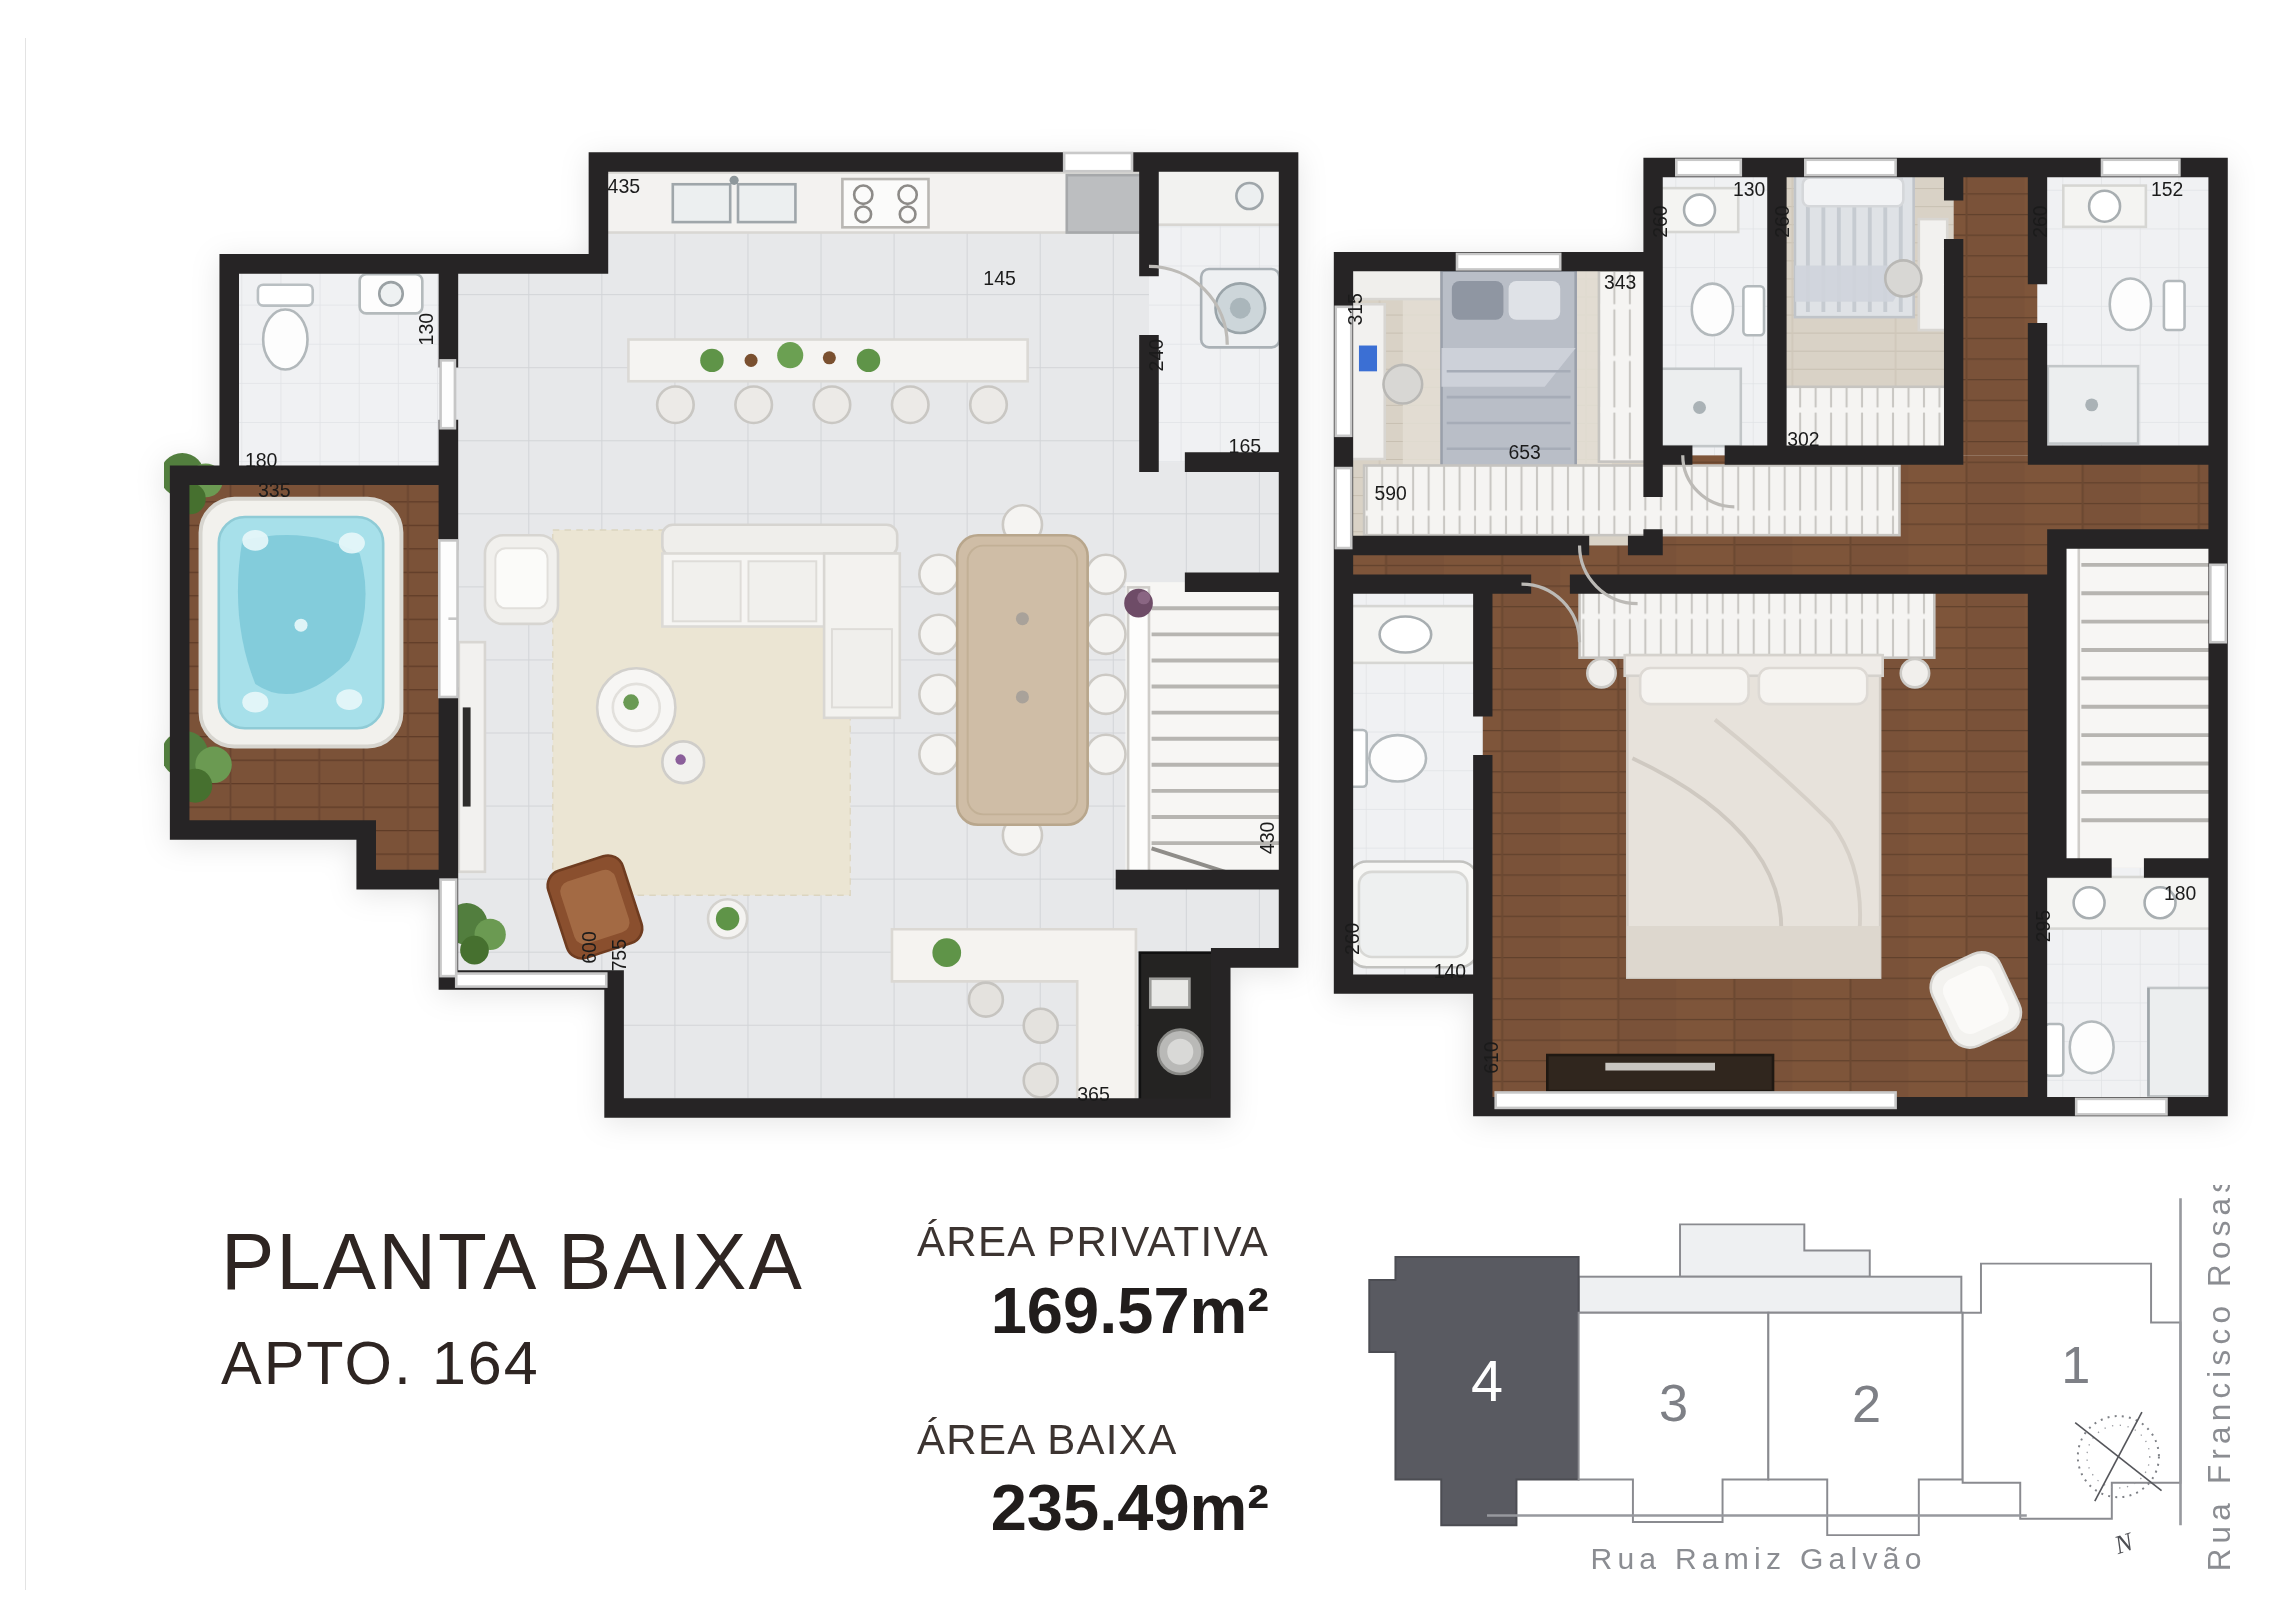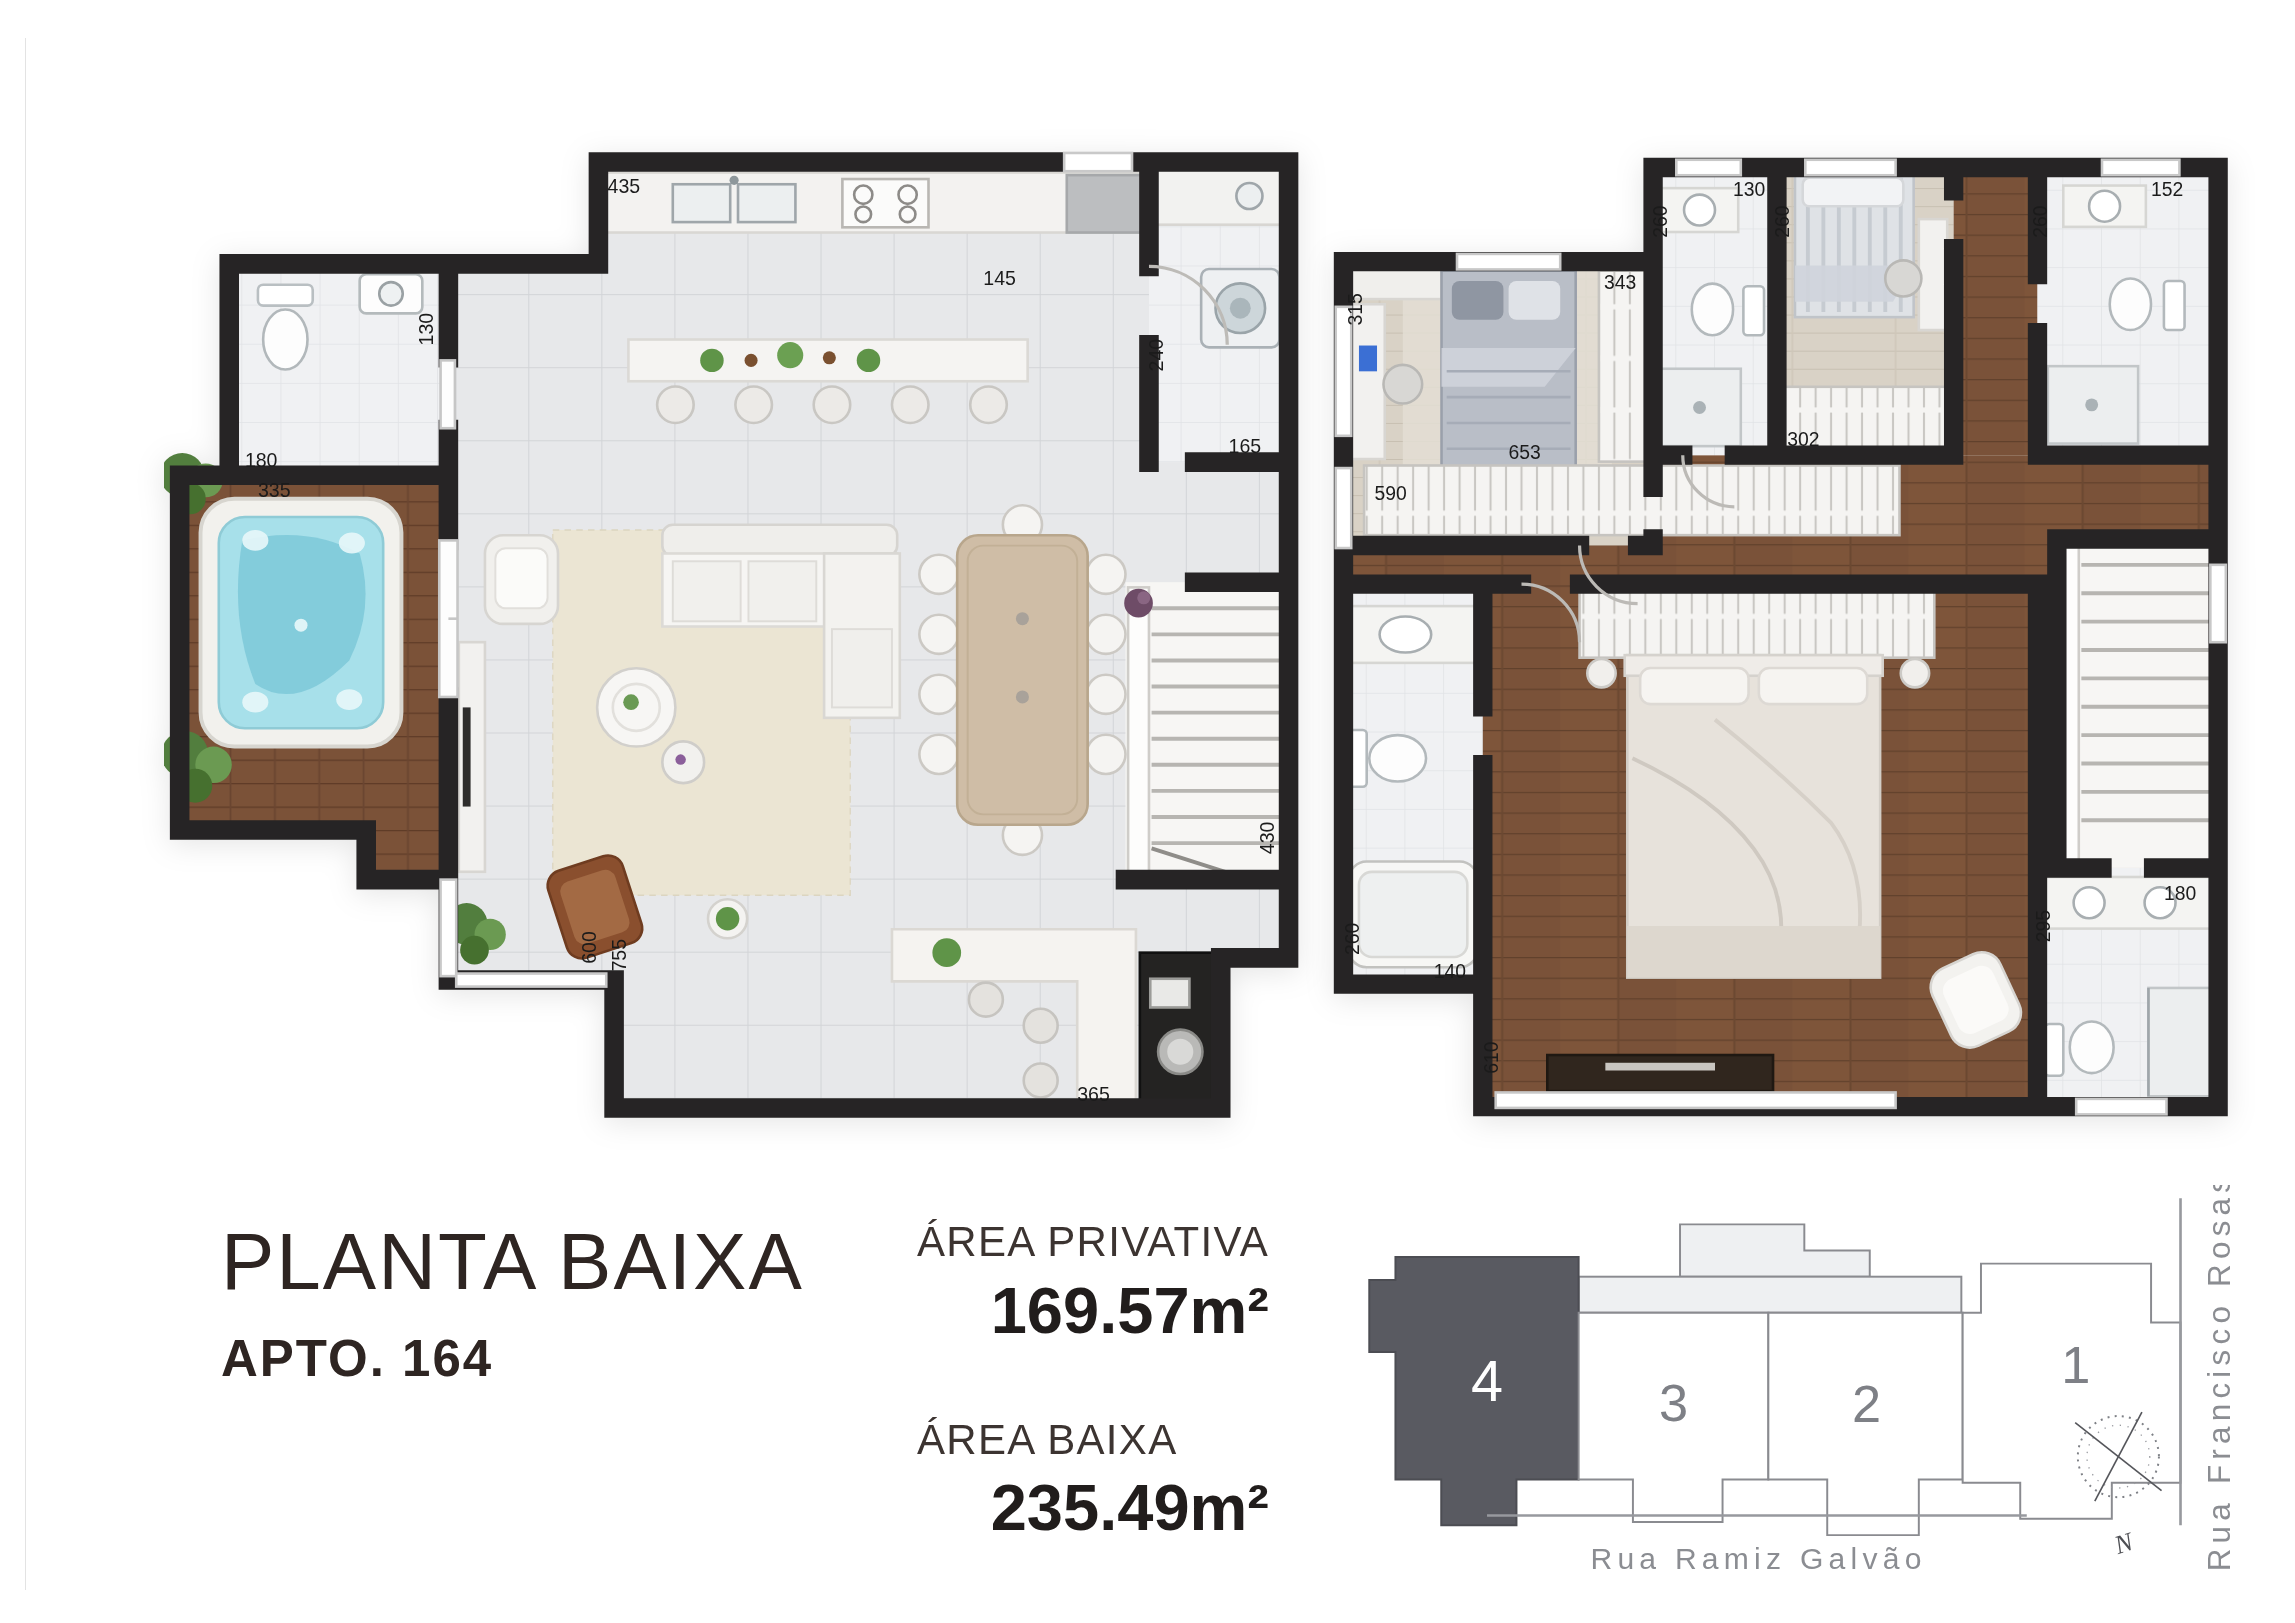--- a/index.html
+++ b/index.html
@@ -8,21 +8,21 @@
     font-family:"Liberation Sans", sans-serif;
   }
   .abs{position:absolute;}
   svg{display:block;}
   .plan{filter:drop-shadow(0 5.2px 14.4px rgba(0,0,0,.10));}
   .dim{font-family:"Liberation Sans",sans-serif;fill:#1b1b1b;font-size:15px;}
   .dimU{font-family:"Liberation Sans",sans-serif;fill:#1b1b1b;font-size:15px;}
   #title-block{left:221px;top:1188px;color:#2e2522;margin-top:34px;}
   #title-line1{font-size:80px;font-weight:200;letter-spacing:2px;line-height:1.0;}
   #title-line2{font-size:76px;font-weight:700;letter-spacing:1.3px;line-height:1.0;margin-top:29px;color:#352a24;}
-  #title-line3{font-size:51px;font-weight:700;letter-spacing:2px;line-height:1.0;margin-top:31px;}
+  #title-line3{font-size:61px;font-weight:400;letter-spacing:2px;line-height:1.0;margin-top:31px;}
   #areas-block{left:917px;top:1218px;color:#2a2522;}
   .area-label{font-size:42px;font-weight:200;letter-spacing:1.3px;color:#3c3431;}
   .area-value{font-size:65px;font-weight:700;margin-top:6.5px;color:#211d1c;text-align:right;}
   .area-gap{height:68px;}
   #page-edge{left:25px;top:38px;width:1.3px;height:1552px;background:#e3e3e3;}
   .sitetxt{font-family:"Liberation Sans",sans-serif;}
 </style>
 </head>
 <body>
 

